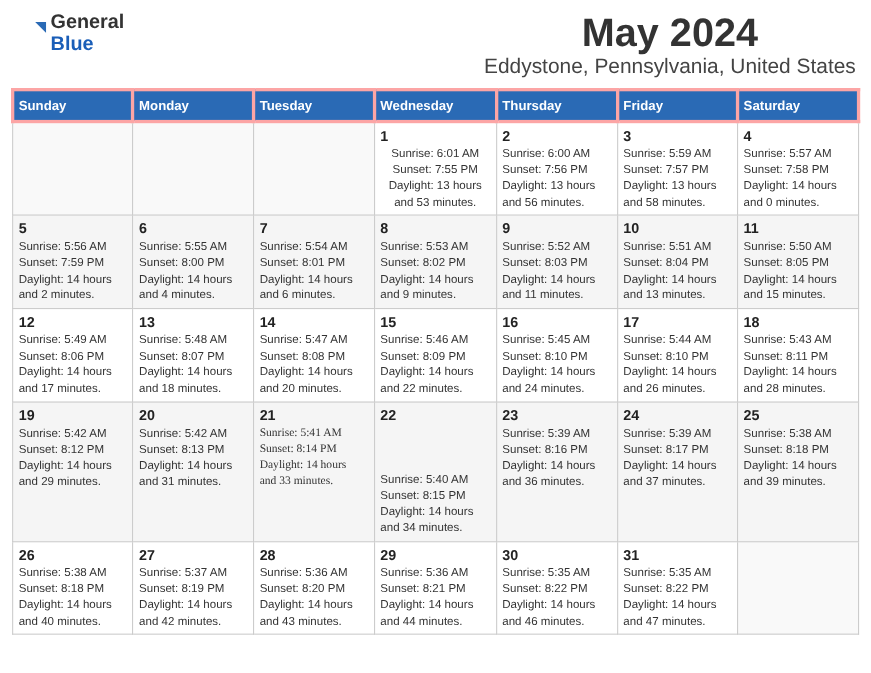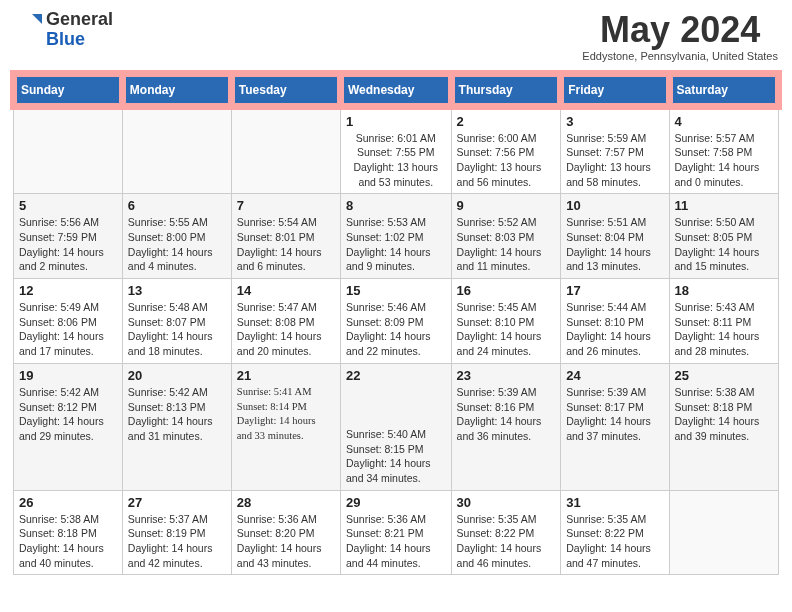--- a/index.html
+++ b/index.html
@@ -12,20 +12,21 @@
     }
     .header {
       display: flex;
       justify-content: space-between;
       align-items: flex-start;
       margin-bottom: 8px;
       padding: 0 4px;
     }
     .logo {
       display: flex;
+      align-items: center;
     }
     .logo-text {
       display: flex;
       flex-direction: column;
       font-size: 18px;
       font-weight: bold;
       line-height: 1.1;
     }
     .logo-general { color: #333; }
     .logo-blue { color: #1a5eb8; }
@@ -37,36 +38,36 @@
     .title-section {
       text-align: center;
     }
     .month-title {
       font-size: 36px;
       font-weight: bold;
       color: #333;
       line-height: 1.1;
     }
     .subtitle {
-      font-size: 11px;
+      font-size: 19px;
       color: #444;
     }
     .calendar {
       width: 100%;
       border-collapse: collapse;
       font-size: 11px;
     }
     .calendar th {
       background: #2a6ab5;
       color: #fff;
       padding: 6px 4px;
       text-align: left;
       font-size: 12px;
       font-weight: bold;
-      border: 7px solid #fca5a5;
+      border: 3px solid #fca5a5;
     }
     .calendar td {
       border: 1px solid #ccc;
       vertical-align: top;
       padding: 4px 5px;
       min-height: 80px;
       width: 113px;
       background: #fff;
     }
     .calendar tr:nth-child(even) td {
@@ -174,21 +175,21 @@
         <td>
           <div class="day-num">7</div>
           <div class="day-info" style="white-space: pre-line;">Sunrise: 5:54 AM
 Sunset: 8:01 PM
 Daylight: 14 hours
 and 6 minutes.</div>
         </td>
         <td>
           <div class="day-num">8</div>
           <div class="day-info" style="white-space: pre-line;">Sunrise: 5:53 AM
-Sunset: 1:02 PM
+Sunset: 8:02 PM
 Daylight: 14 hours
 and 9 minutes.</div>
         </td>
         <td>
           <div class="day-num">9</div>
           <div class="day-info" style="white-space: pre-line;">Sunrise: 5:52 AM
 Sunset: 8:03 PM
 Daylight: 14 hours
 and 11 minutes.</div>
         </td>

